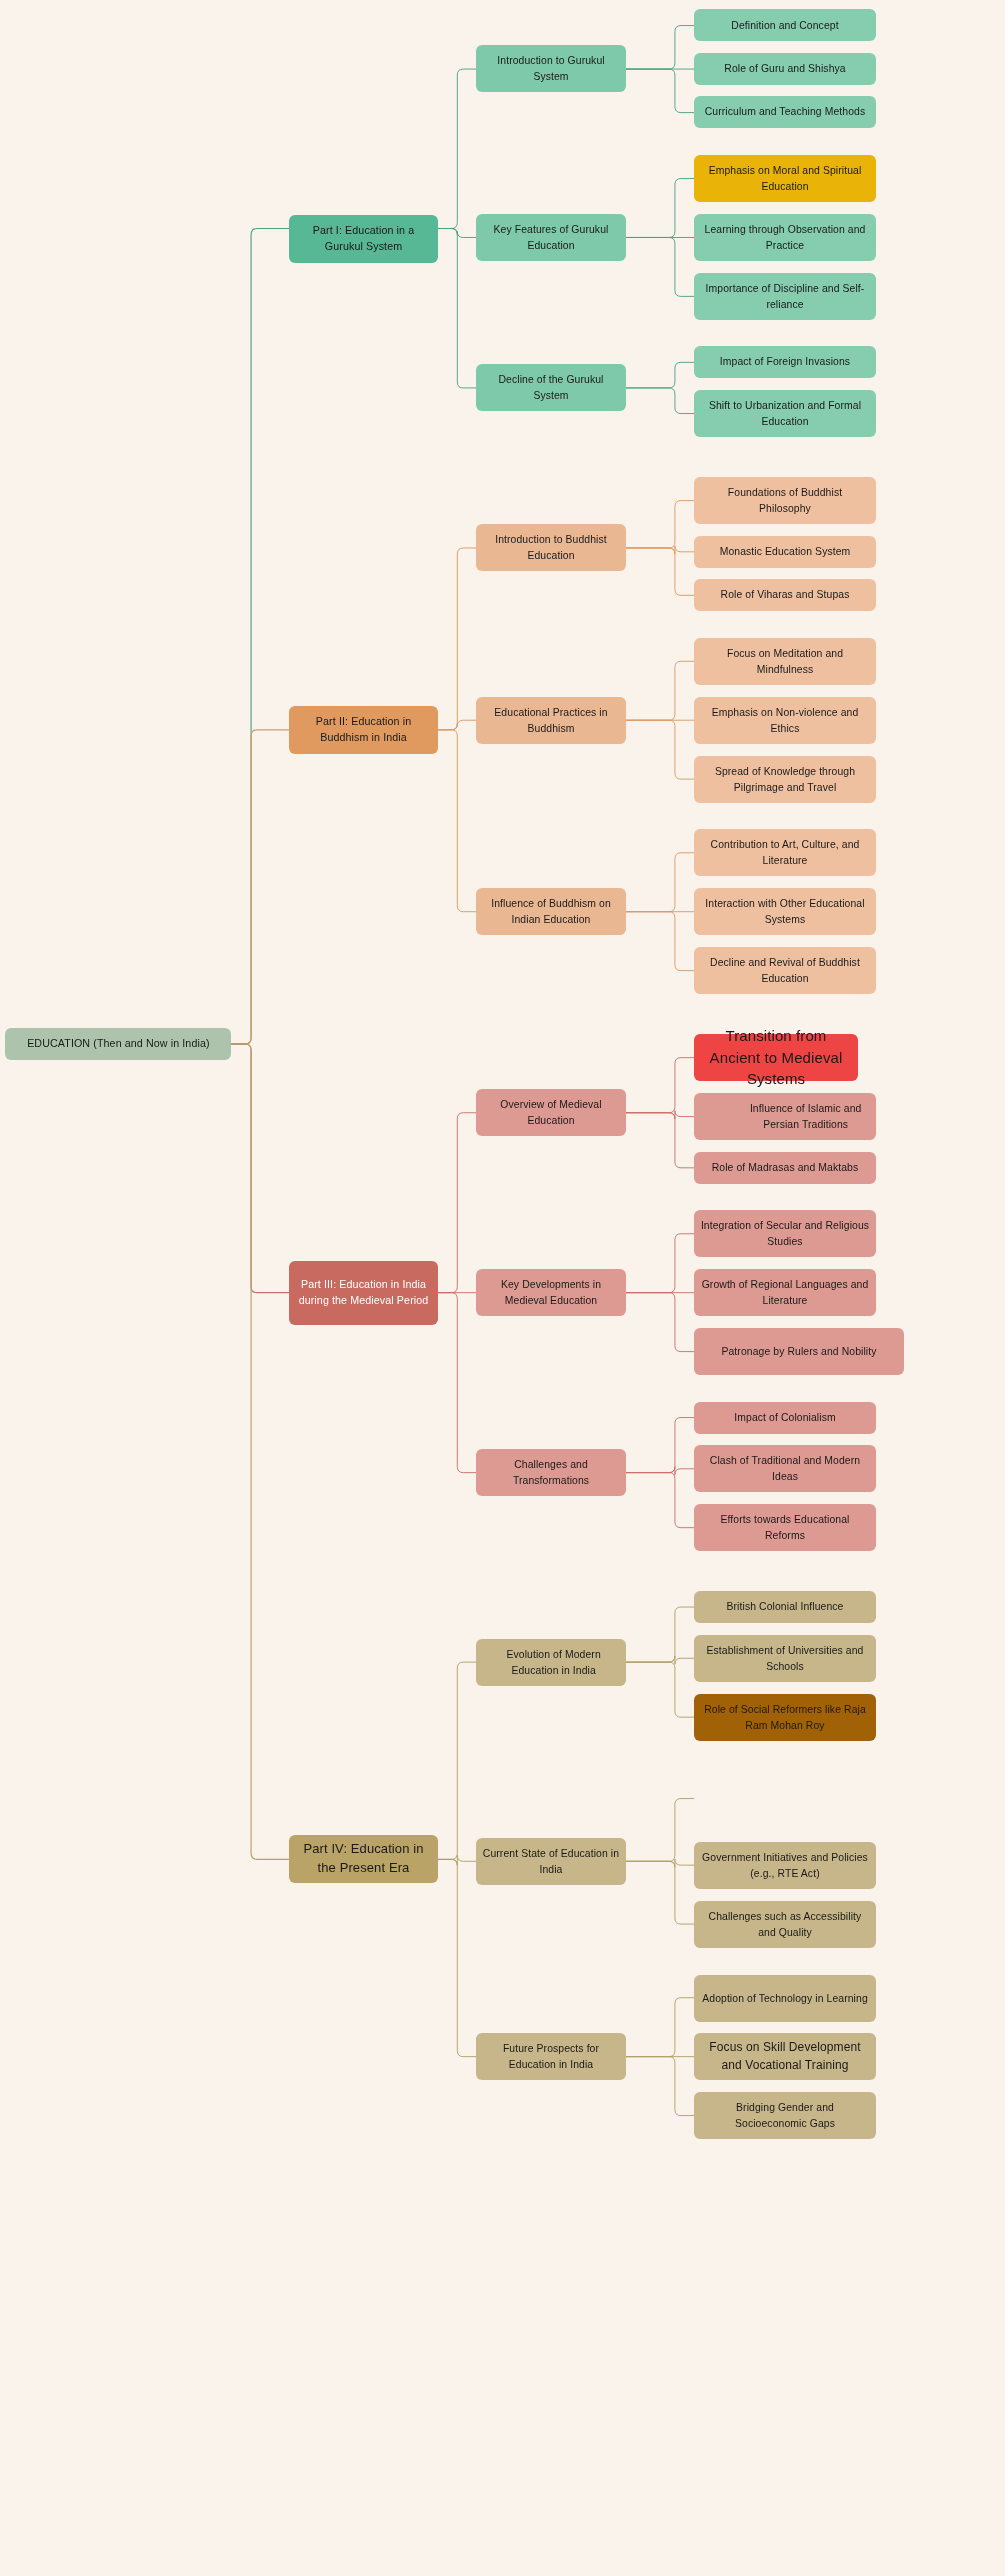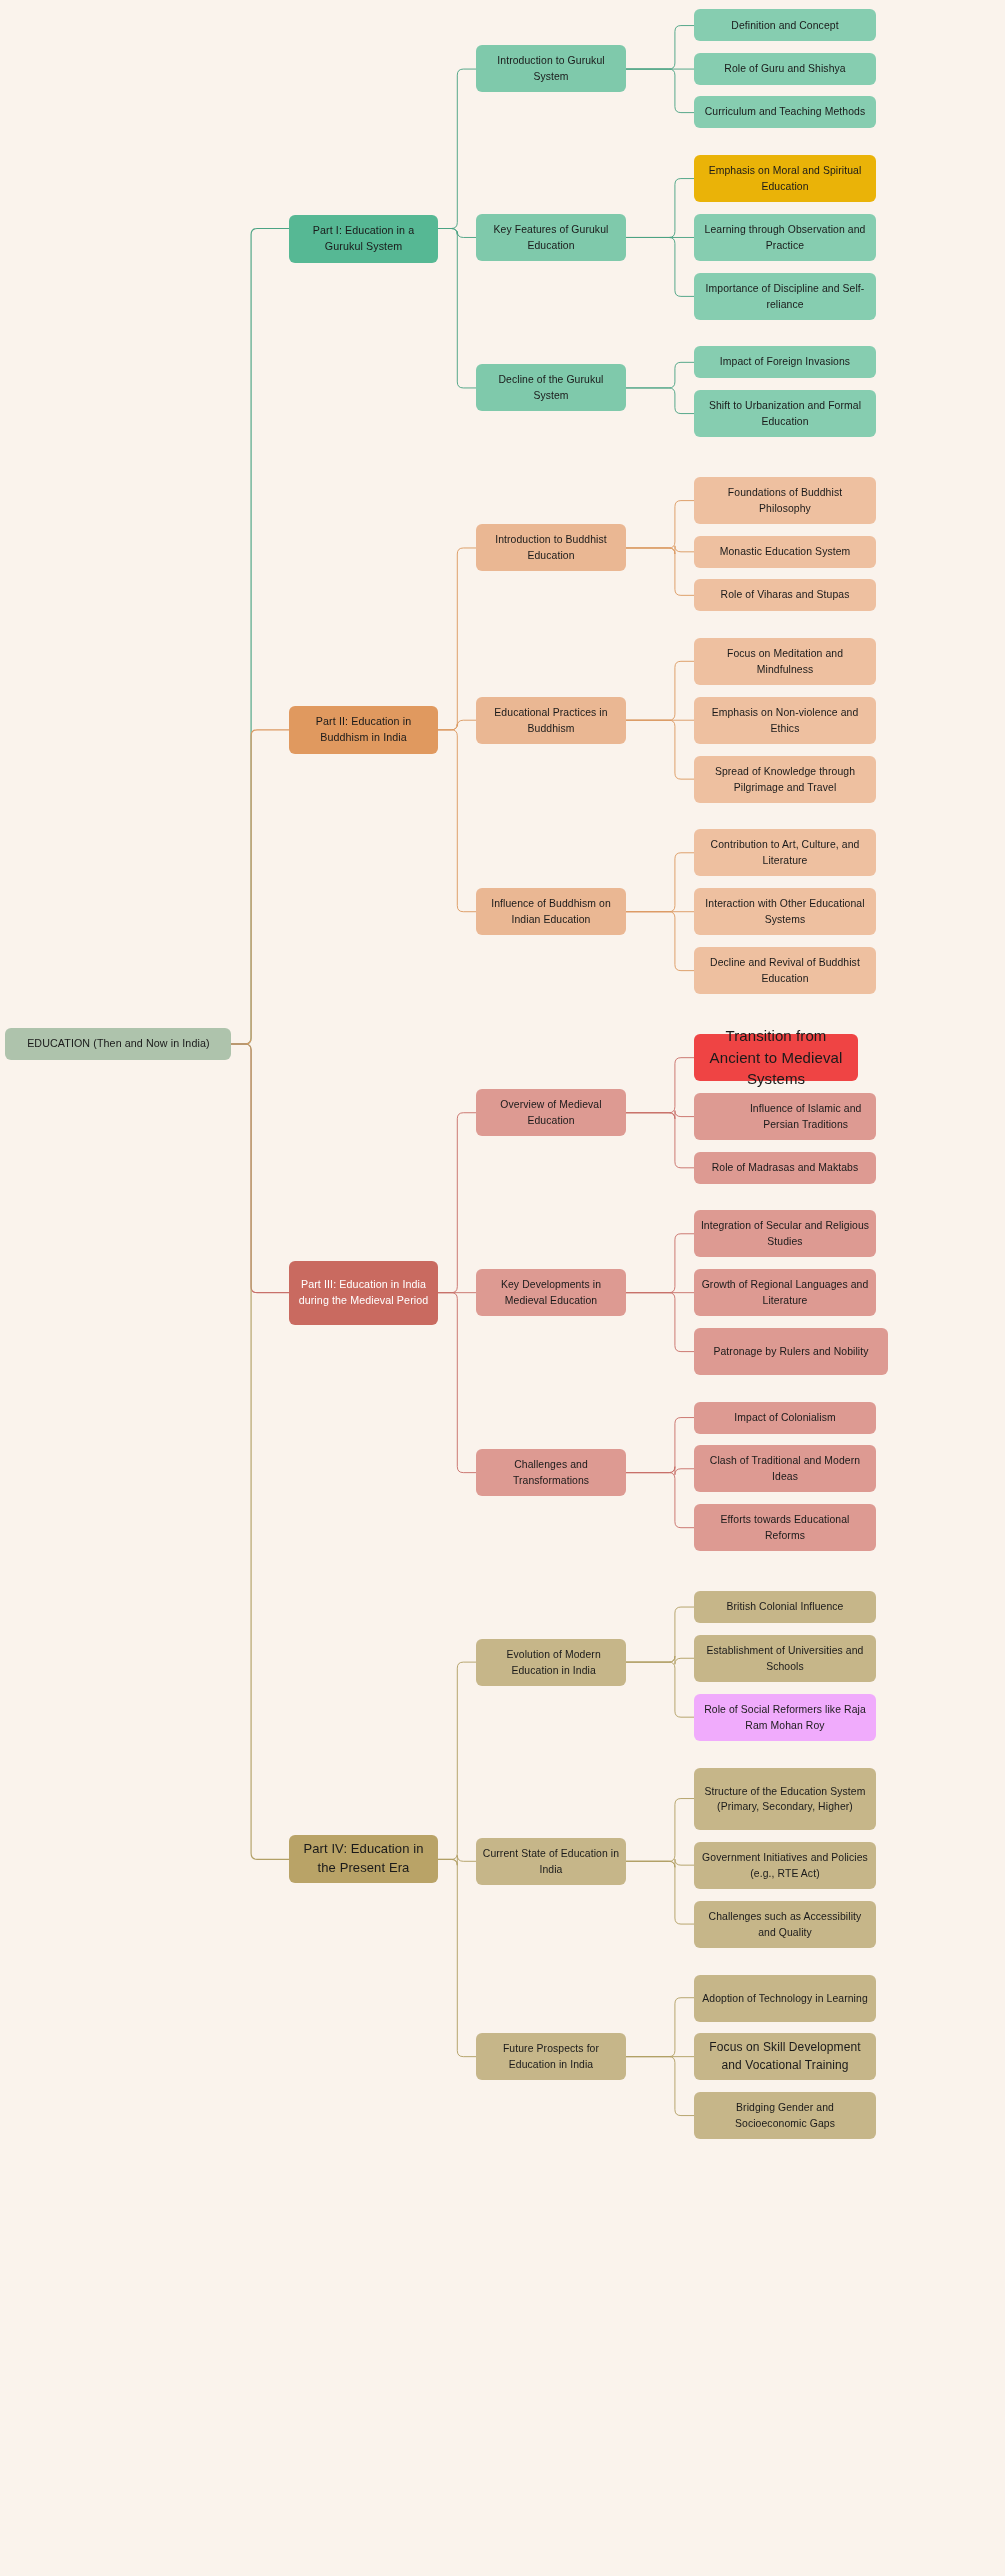--- a/index.html
+++ b/index.html
@@ -181,21 +181,21 @@
     </div>
     <div class="node lvl2" style="left: 476px; top: 1269px; width: 150px; height: 47px; background: rgb(221, 154, 146); font-size: 10.4px;">
       <span>Key Developments in Medieval Education</span>
     </div>
     <div class="node lvl3" style="left: 694px; top: 1210px; width: 182px; height: 47px; background: rgb(221, 154, 146); font-size: 10.4px;">
       <span>Integration of Secular and Religious Studies</span>
     </div>
     <div class="node lvl3" style="left: 694px; top: 1269px; width: 182px; height: 47px; background: rgb(221, 154, 146); font-size: 10.4px;">
       <span>Growth of Regional Languages and Literature</span>
     </div>
-    <div class="node lvl3" style="left: 694px; top: 1328px; width: 194px; height: 47px; background: rgb(221, 154, 146); font-size: 10.4px;">
+    <div class="node lvl3" style="left: 694px; top: 1328px; width: 210px; height: 47px; background: rgb(221, 154, 146); font-size: 10.4px;">
       <span>Patronage by Rulers and Nobility</span>
     </div>
     <div class="node lvl2" style="left: 476px; top: 1449px; width: 150px; height: 47px; background: rgb(221, 154, 146); font-size: 10.4px;">
       <span>Challenges and Transformations</span>
     </div>
     <div class="node lvl3" style="left: 694px; top: 1402px; width: 182px; height: 31.5px; background: rgb(221, 154, 146); font-size: 10.4px;">
       <span>Impact of Colonialism</span>
     </div>
     <div class="node lvl3" style="left: 694px; top: 1445px; width: 182px; height: 47px; background: rgb(221, 154, 146); font-size: 10.4px;">
       <span>Clash of Traditional and Modern Ideas</span>
@@ -208,28 +208,25 @@
     </div>
     <div class="node lvl2" style="left: 476px; top: 1639px; width: 150px; height: 47px; background: rgb(198, 182, 137); font-size: 10.4px; padding-left: 12px;">
       <span>Evolution of Modern Education in India</span>
     </div>
     <div class="node lvl3" style="left: 694px; top: 1591px; width: 182px; height: 31.5px; background: rgb(198, 182, 137); font-size: 10.4px;">
       <span>British Colonial Influence</span>
     </div>
     <div class="node lvl3" style="left: 694px; top: 1635px; width: 182px; height: 47px; background: rgb(198, 182, 137); font-size: 10.4px;">
       <span>Establishment of Universities and Schools</span>
     </div>
-    <div class="node lvl3" style="left: 694px; top: 1694px; width: 182px; height: 47px; background: #f0abfc; font-size: 10.4px;">
+    <div class="node lvl3" style="left: 694px; top: 1694px; width: 182px; height: 47px; background: #a16207; font-size: 10.4px;">
       <span>Role of Social Reformers like Raja Ram Mohan Roy</span>
     </div>
     <div class="node lvl2" style="left: 476px; top: 1838px; width: 150px; height: 47px; background: rgb(198, 182, 137); font-size: 10.4px;">
       <span>Current State of Education in India</span>
-    </div>
-    <div class="node lvl3" style="left: 694px; top: 1768px; width: 182px; height: 62px; background: rgb(198, 182, 137); font-size: 10.4px;">
-      <span>Structure of the Education System (Primary, Secondary, Higher)</span>
     </div>
     <div class="node lvl3" style="left: 694px; top: 1842px; width: 182px; height: 47px; background: rgb(198, 182, 137); font-size: 10.4px;">
       <span>Government Initiatives and Policies (e.g., RTE Act)</span>
     </div>
     <div class="node lvl3" style="left: 694px; top: 1901px; width: 182px; height: 47px; background: rgb(198, 182, 137); font-size: 10.4px;">
       <span>Challenges such as Accessibility and Quality</span>
     </div>
     <div class="node lvl2" style="left: 476px; top: 2033px; width: 150px; height: 47px; background: rgb(198, 182, 137); font-size: 10.4px;">
       <span>Future Prospects for Education in India</span>
     </div>

